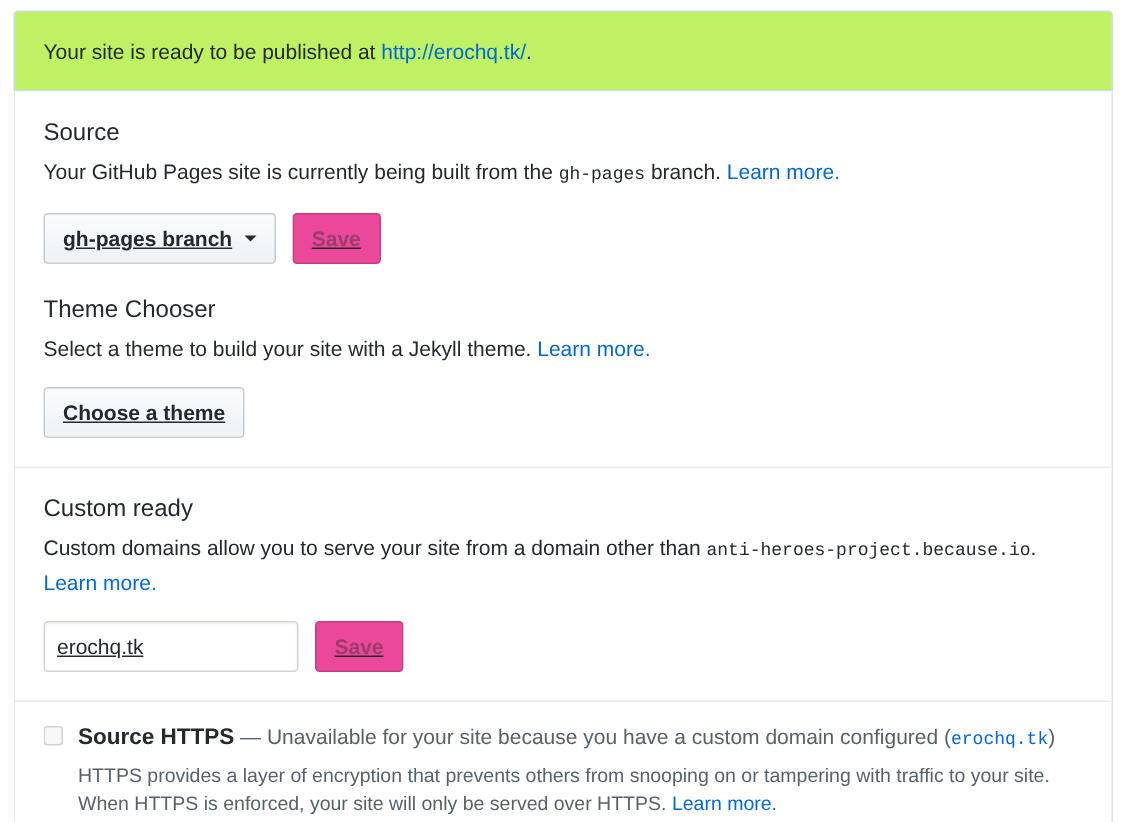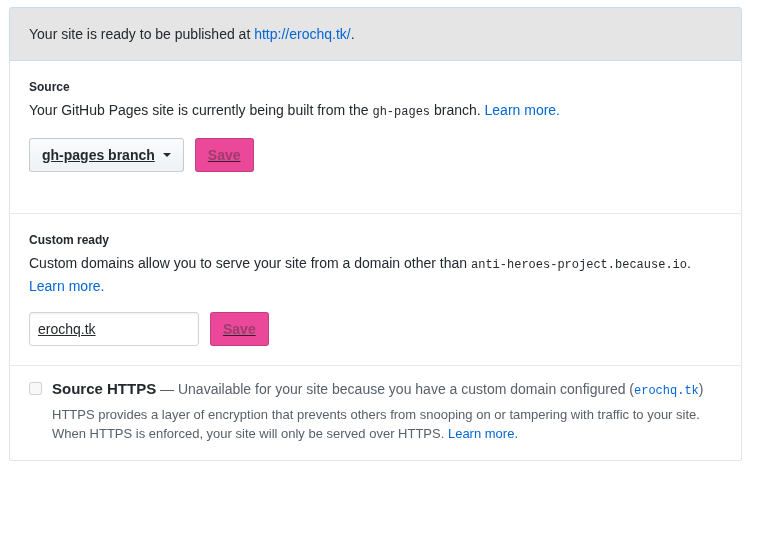--- a/index.html
+++ b/index.html
@@ -8,38 +8,38 @@
     width: 764px; height: 548px;
     background: #fff;
     font-family: "Liberation Sans", sans-serif;
     font-size: 14px;
     color: #24292e;
   }
   .page-wrap { width: 733px; margin: 7px 0 0 9px; }
 
   
   .flash {
-    background: #e5e5e5;
+    background: #bef264;
     border: 1px solid #c8ddf0;
     border-radius: 3px 3px 0 0;
     padding: 16px 19px;
     line-height: 20px;
   }
 
   
   .box {
     background: #fff;
     border: 1px solid #e1e4e8;
     border-top: 0;
     border-radius: 0 0 3px 3px;
   }
   .section { padding: 19px; }
   .section + .section { border-top: 1px solid #e8eaed; }
 
-  h4.sec-heading { margin: 0 0 6px 0; font-size: 12px; font-weight: bold; }
+  h4.sec-heading { margin: 0 0 6px 0; font-size: 16px; font-weight: normal; }
   p.desc { margin: 0 0 15px 0; line-height: 21px; }
   .group-source { margin-bottom: 22px; }
   .cd-desc { max-width: 705px; }
 
   a { color: #0366d6; text-decoration: none; cursor: pointer; }
   code {
     font-family: "Liberation Mono", "DejaVu Sans Mono", monospace;
     font-size: 12px;
     margin-top: 16px;
   }
@@ -118,20 +118,27 @@
         <p class="desc"><span>Your GitHub Pages site is currently being built from the </span><code>gh-pages</code><span> branch. </span><a href="#">Learn more.</a></p>
         <div class="btn-row">
           <button class="btn">
               <span>gh-pages branch</span>
               <span class="caret"></span>
             </button>
           <button class="btn" disabled="">Save</button>
         </div>
       </div>
 
+      <div>
+        <h4 class="sec-heading">Theme Chooser</h4>
+        <p class="desc"><span>Select a theme to build your site with a Jekyll theme. </span><a href="#">Learn more.</a></p>
+        <div class="btn-row">
+          <button class="btn">Choose a theme</button>
+        </div>
+      </div>
 
     </div>
 
     <div class="section">
       <h4 class="sec-heading">Custom ready</h4>
       <p class="desc cd-desc"><span>Custom domains allow you to serve your site from a domain other than </span><code>anti-heroes-project.because.io</code><span>. </span><a href="#">Learn more.</a></p>
       <div class="btn-row">
         <input type="text" class="domain-input" value="erochq.tk" style="">
         <button class="btn" disabled="">Save</button>
       </div>

